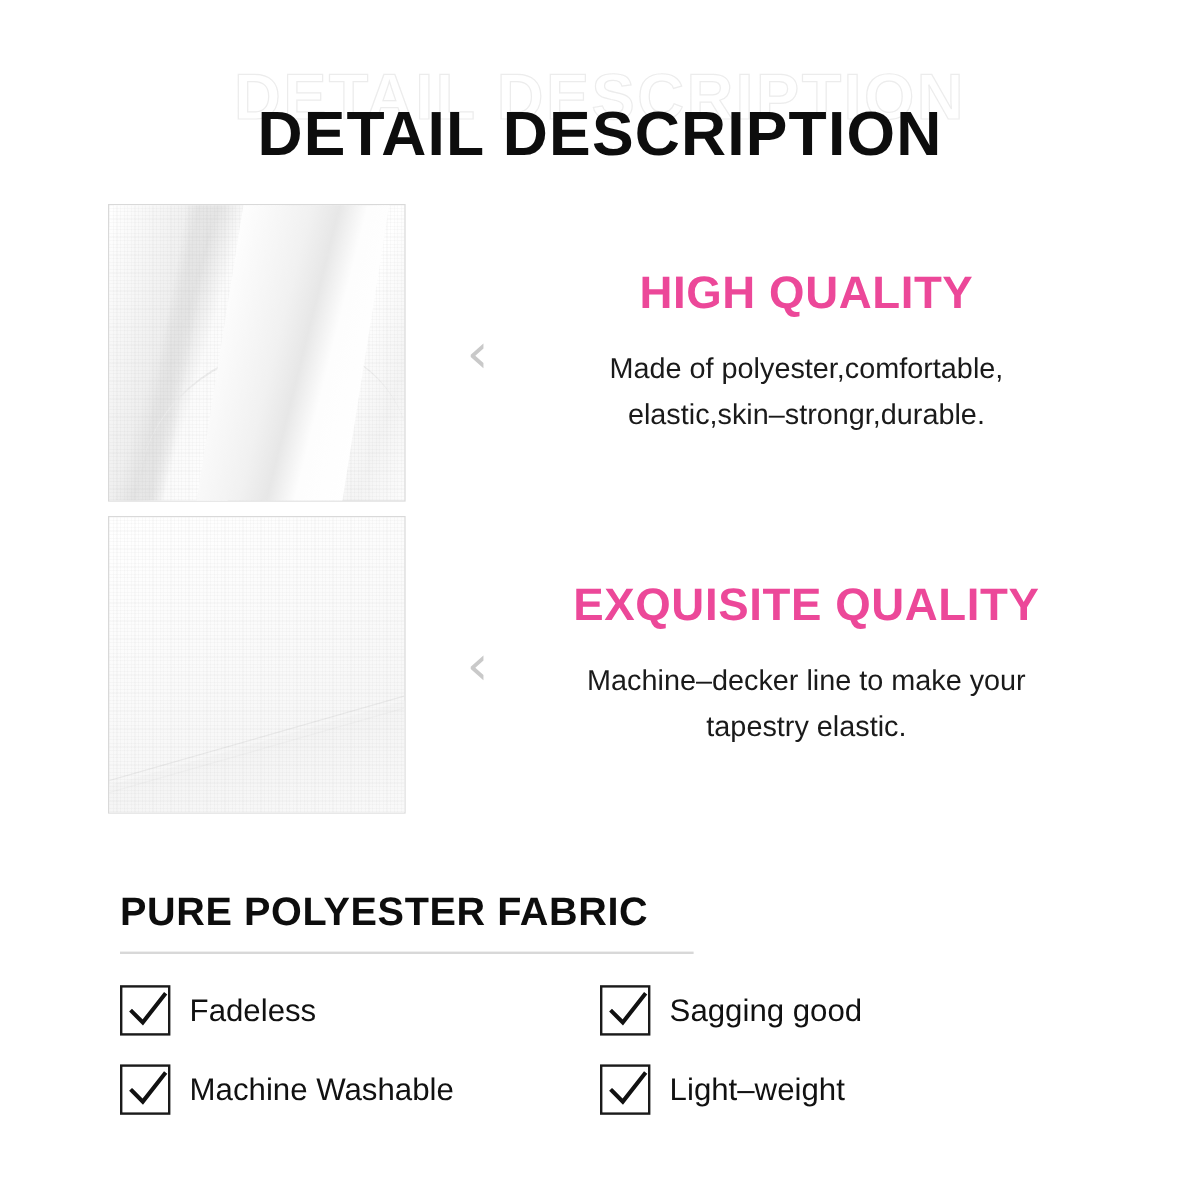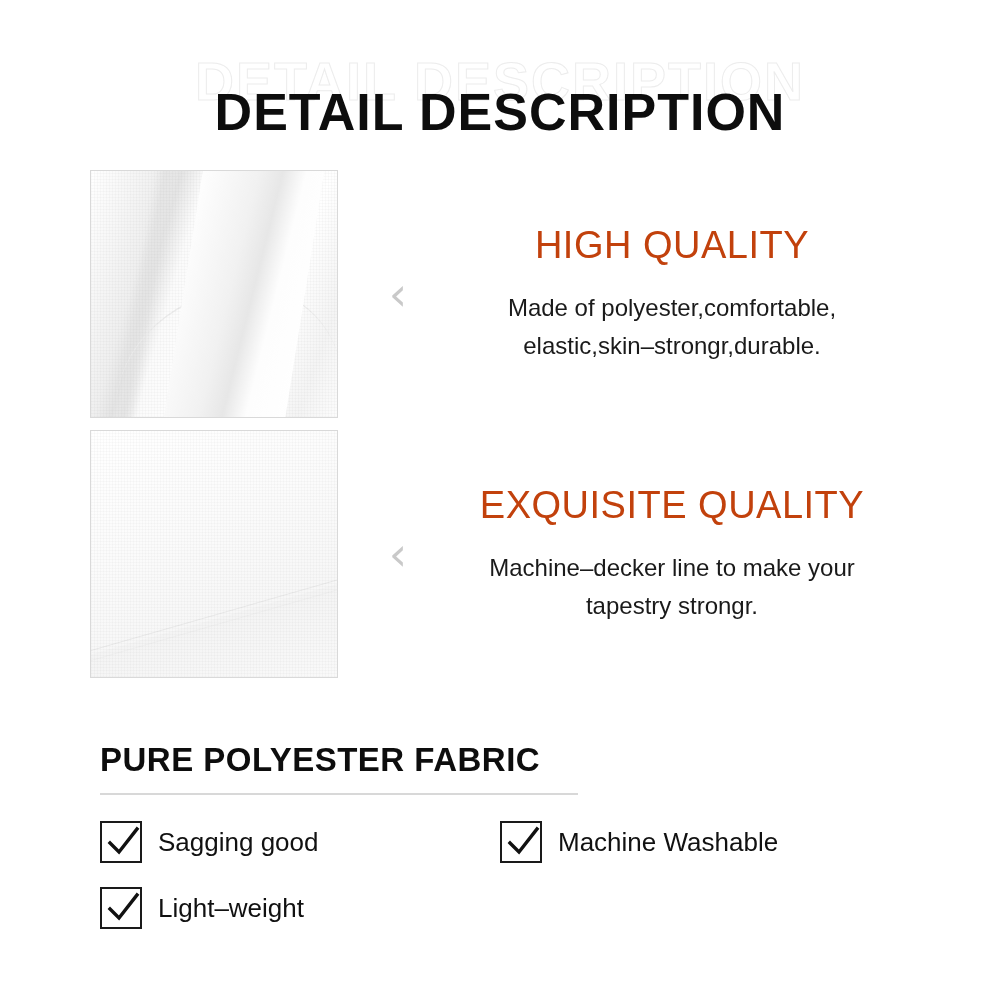--- a/index.html
+++ b/index.html
@@ -167,23 +167,23 @@
     margin-left: 30px;
   }
 
   .feature-text {
     flex: 1 1 auto;
     text-align: center;
     padding-left: 6px;
   }
   .feature-title {
     font-size: 38px;
-    font-weight: 400;
+    font-weight: 700;
     letter-spacing: 0.5px;
-    color: #c2410c;
+    color: #ec4899;
     margin-bottom: 22px;
     white-space: nowrap;
   }
   .feature-desc {
     font-size: 24px;
     line-height: 1.55;
     color: #1a1a1a;
   }
 
   
@@ -267,30 +267,38 @@
     <div class="photo fabric-b">
       <div class="hem-shade"></div>
       <div class="hem-line hem-line-1"></div>
       <div class="hem-line hem-line-2"></div>
       <div class="weave"></div>
     </div>
     <div class="arrow">‹</div>
     <div class="feature-text">
       <div class="feature-title">EXQUISITE QUALITY</div>
       <div class="feature-desc">Machine–decker line to make your</div>
-      <div class="feature-desc">tapestry strongr.</div>
+      <div class="feature-desc">tapestry elastic.</div>
     </div>
   </div>
 
   <div class="fabric-section">
     <div class="fabric-heading">PURE POLYESTER FABRIC</div>
     <div class="fabric-rule"></div>
 
     <div class="checks">
 
+      <div class="check-item">
+        <div class="checkbox">
+          <svg width="34" height="34" viewBox="0 0 34 34">
+            <path d="M4 17 L13 26 L31 3" fill="none" stroke="#111111" stroke-width="3.4" stroke-linecap="square"></path>
+          </svg>
+        </div>
+        <div class="check-label">Fadeless</div>
+      </div>
 
       <div class="check-item">
         <div class="checkbox">
           <svg width="34" height="34" viewBox="0 0 34 34">
             <path d="M4 17 L13 26 L31 3" fill="none" stroke="#111111" stroke-width="3.4" stroke-linecap="square"></path>
           </svg>
         </div>
         <div class="check-label">Sagging good</div>
       </div>
 

